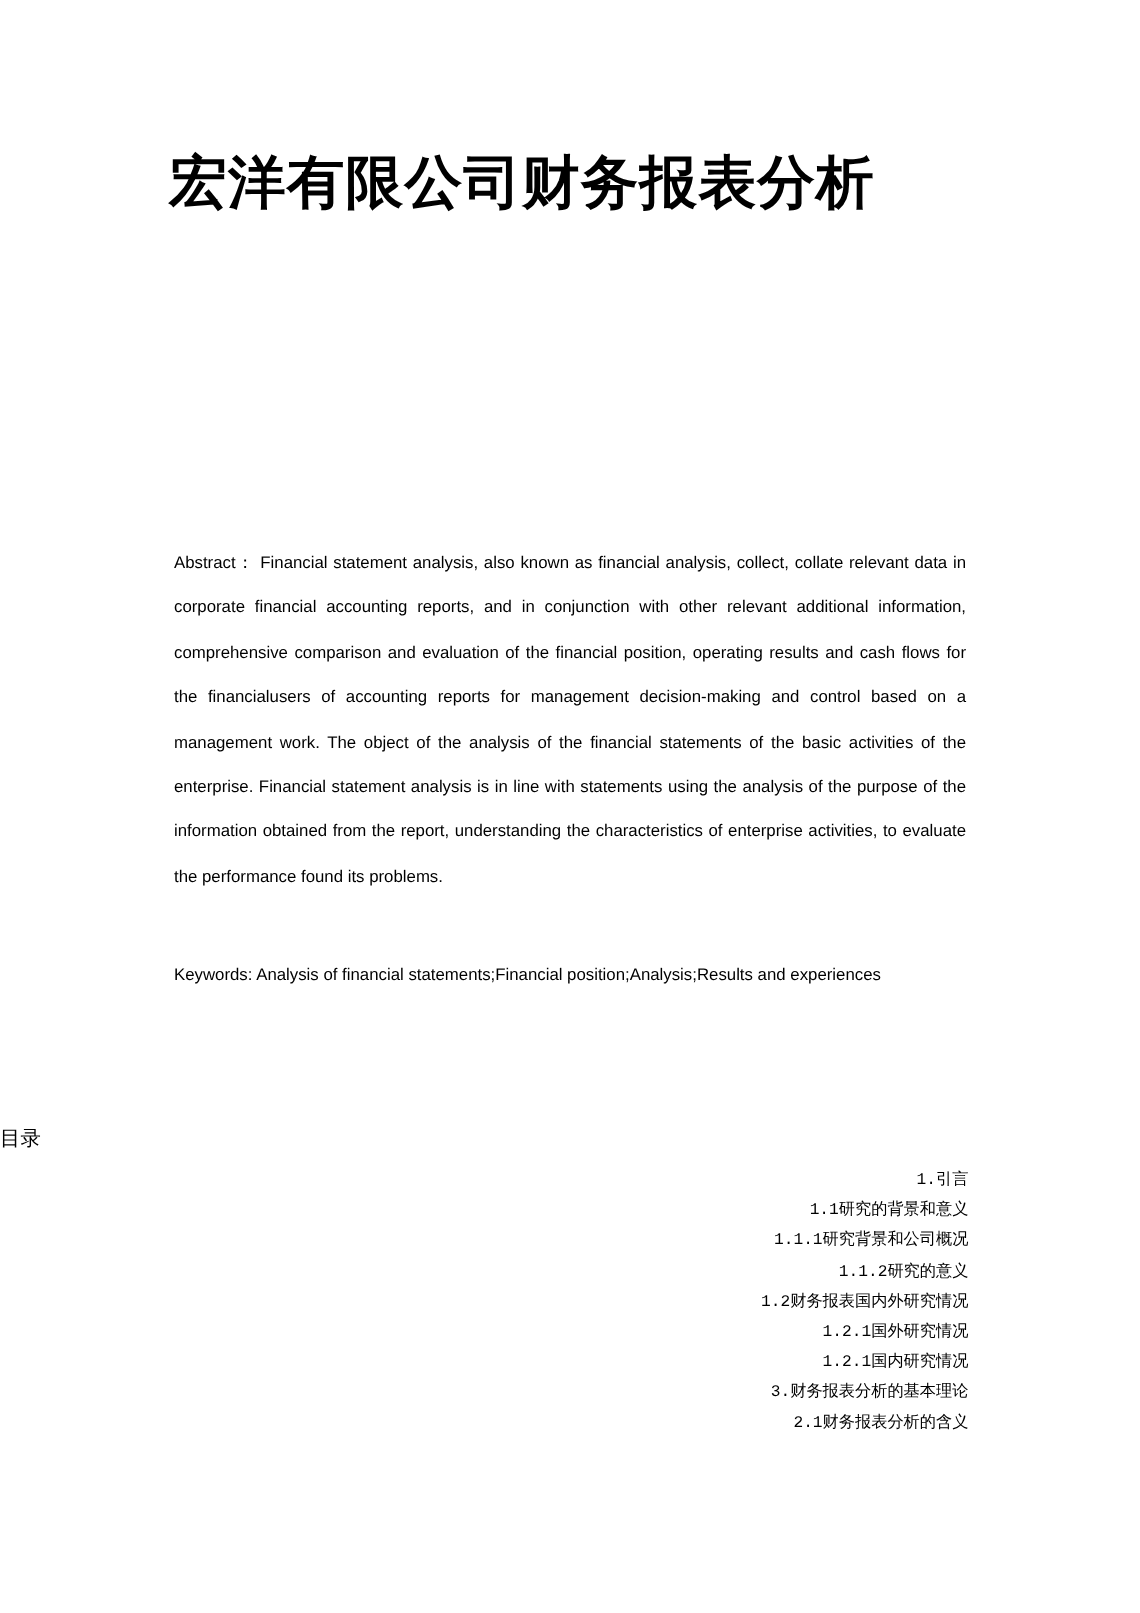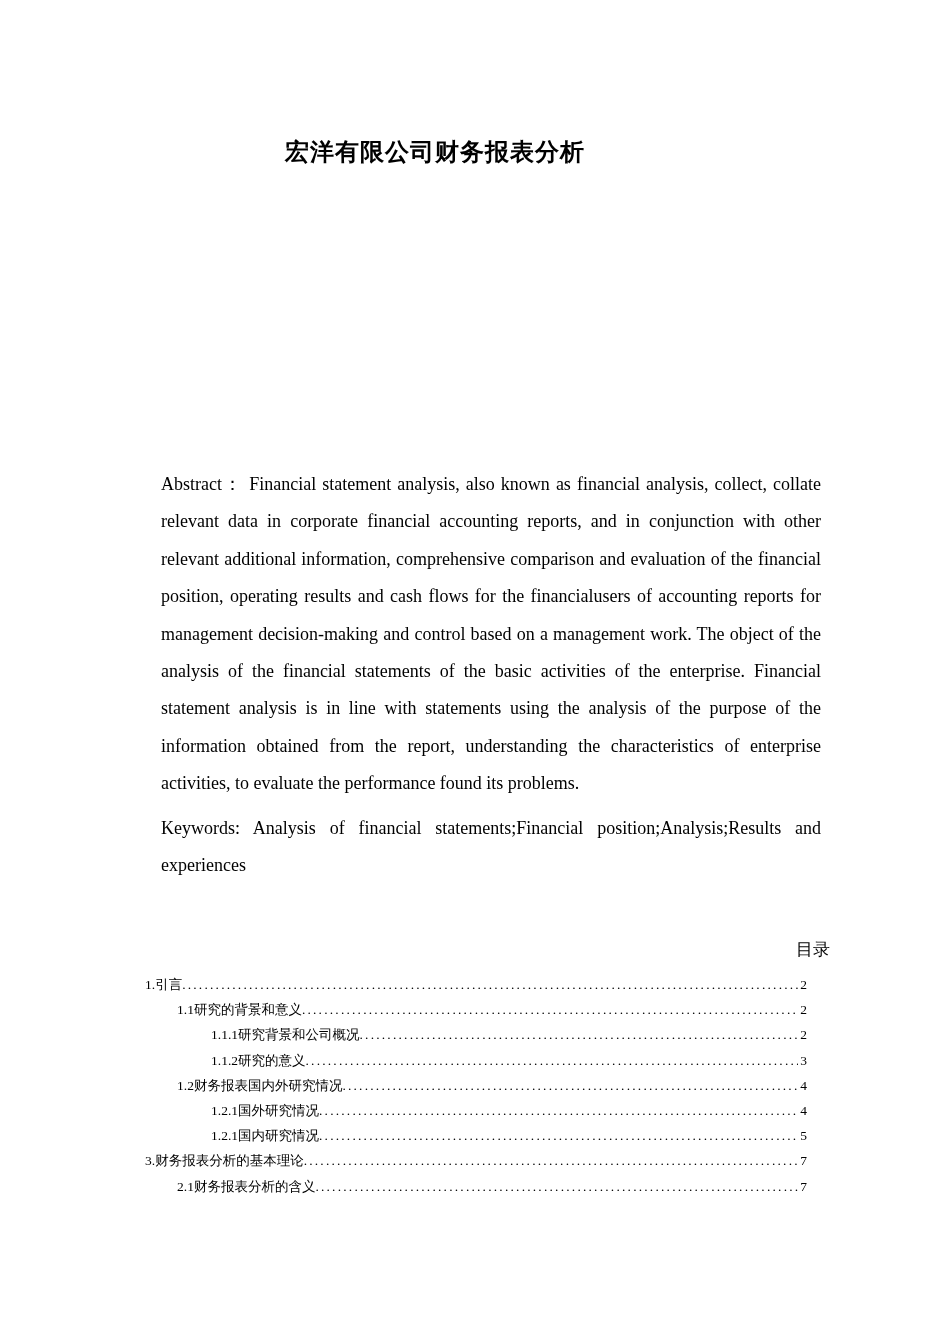--- a/index.html
+++ b/index.html
@@ -1,44 +1,44 @@
 <!DOCTYPE html>
 <html><head>
   <meta charset="utf-8">
   <style>
     html, body { margin: 0; padding: 0; background: #ffffff; }
     body { width: 950px; height: 1344px; position: relative; overflow: hidden; color: #000; }
     .page { position: absolute; left: 0; top: 0; width: 950px; height: 1344px; background: #fff; }
     .title {
       position: absolute; left: 0; top: 126px; width: 870px; text-align: center;
-      font-family: "DejaVu Sans", sans-serif; font-weight: bold; font-size: 24px; line-height: 52px;
+      font-family: "DejaVu Sans", sans-serif; font-weight: bold; font-size: 48px; line-height: 52px;
       letter-spacing: 1px;
     }
     .body-block { position: absolute; left: 145px; width: 660px; }
     .cn {
       font-family: "DejaVu Serif", serif; font-size: 17.5px; line-height: 37.3px;
       text-align: justify; text-align-last: left; margin: 0;
     }
     .en {
-      font-family: Liberation Serif, serif; font-size: 18px; line-height: 37.4px;
-      text-align: justify; margin: 16px;
+      font-family: Liberation Sans, sans-serif; font-size: 14px; line-height: 37.4px;
+      text-align: justify; margin: 0;
     }
     #abstract-cn { top: 193px; }
     #keywords-cn { top: 417px; }
     #abstract-en { top: 450px; }
     #keywords-en { top: 794px; }
     .toc-title {
-      position: absolute; left: 0; top: 935px; width: 830px; text-align: right;
+      position: absolute; left: 0; top: 935px; width: 830px; text-align: left;
       font-family: "DejaVu Serif", serif; font-size: 17px; line-height: 28px;
     }
     .toc { position: absolute; left: 145px; top: 972px; width: 662px; }
     .toc-row {
-      display: flex; align-items: center; height: 25.2px;
-      font-family: Liberation Serif, serif; font-size: 13.5px; line-height: 25.2px;
-      white-space: nowrap; overflow: hidden;
+      display: flex; align-items: flex-end; height: 25.2px;
+      font-family: Liberation Mono, monospace; font-size: 13.5px; line-height: 25.2px;
+      white-space: nowrap; overflow: hidden; flex-direction: column;
     }
     .toc-row.l1 { padding-left: 0; }
     .toc-row.l2 { padding-left: 32px; }
     .toc-row.l3 { padding-left: 66px; }
     .toc-label { flex: 0 0 auto; }
     .toc-dots {
       flex: 1 1 auto; overflow: hidden; white-space: nowrap; letter-spacing: 2.2px;
     }
     .toc-dots::after {
       content: "........................................................................................................................................................................";

